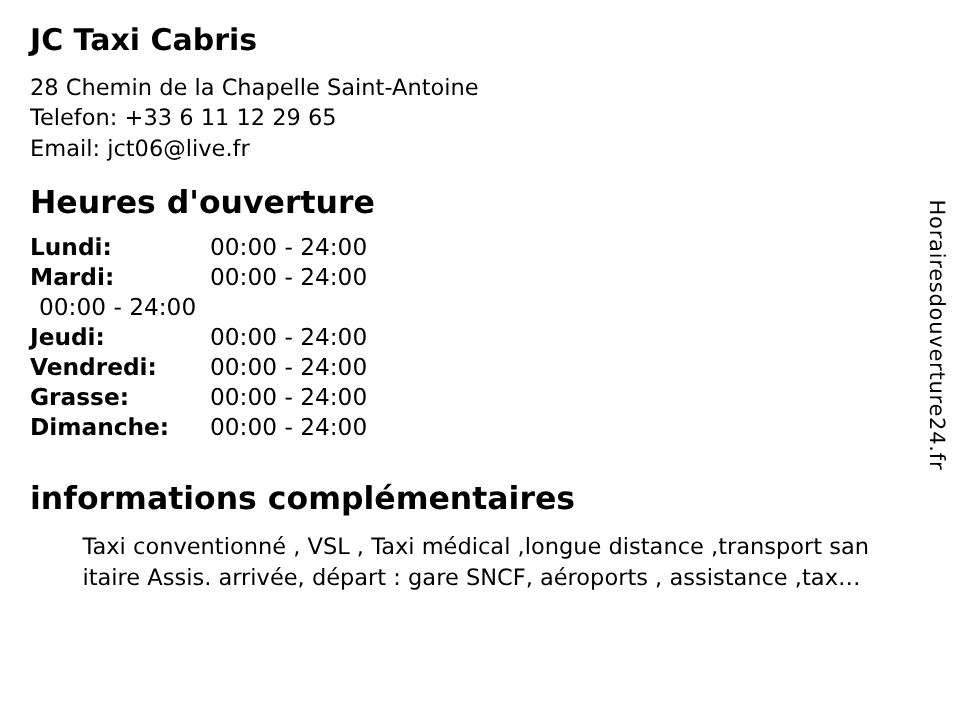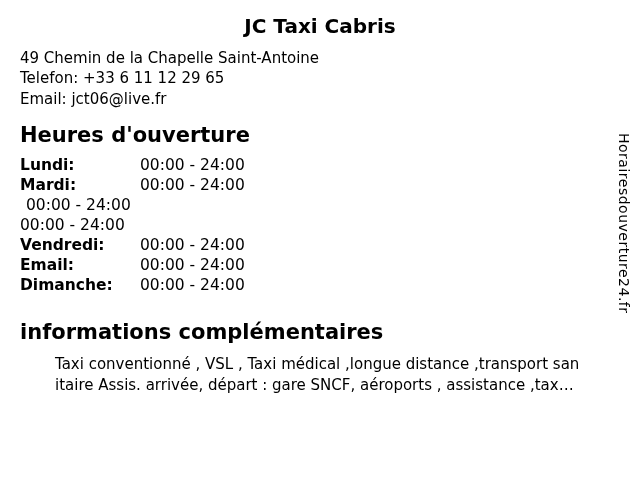--- a/index.html
+++ b/index.html
@@ -16,21 +16,20 @@
     color: #000000;
     font-family: "DejaVu Sans", "Liberation Sans", sans-serif;
     padding: 10px 20px;
     overflow: hidden;
   }
   .title {
     font-size: 20px;
     font-weight: bold;
     line-height: 24px;
     margin: 4px 0 10px 0;
-    text-align: center;
   }
   .address-block {
     font-size: 15px;
     line-height: 20.3px;
   }
   .section-heading {
     font-size: 21px;
     font-weight: bold;
     line-height: 20px;
     margin: 16px 0 10px 0;
@@ -73,48 +72,49 @@
   }
 </style>
 </head>
 <body>
 
 <div class="page">
 
   <h1 class="title">JC Taxi Cabris</h1>
 
   <div class="address-block">
-    <div>49 Chemin de la Chapelle Saint-Antoine</div>
+    <div>28 Chemin de la Chapelle Saint-Antoine</div>
     <div>Telefon: +33 6 11 12 29 65</div>
     <div>Email: jct06@live.fr</div>
   </div>
 
   <h2 class="section-heading">Heures d'ouverture</h2>
 
   <div class="hours-table">
     <div class="hours-row">
       <span class="day">Lundi:</span>
       <span class="hrs">00:00 - 24:00</span>
     </div>
     <div class="hours-row">
       <span class="day">Mardi:</span>
       <span class="hrs">00:00 - 24:00</span>
     </div>
     <div class="hours-row">
       <span class="hrs">00:00 - 24:00</span>
     </div>
     <div class="hours-row">
+      <span class="day">Jeudi:</span>
       <span class="hrs">00:00 - 24:00</span>
     </div>
     <div class="hours-row">
       <span class="day">Vendredi:</span>
       <span class="hrs">00:00 - 24:00</span>
     </div>
     <div class="hours-row">
-      <span class="day">Email:</span>
+      <span class="day">Grasse:</span>
       <span class="hrs">00:00 - 24:00</span>
     </div>
     <div class="hours-row">
       <span class="day">Dimanche:</span>
       <span class="hrs">00:00 - 24:00</span>
     </div>
   </div>
 
   <h2 class="section-heading info">informations complémentaires</h2>
 

